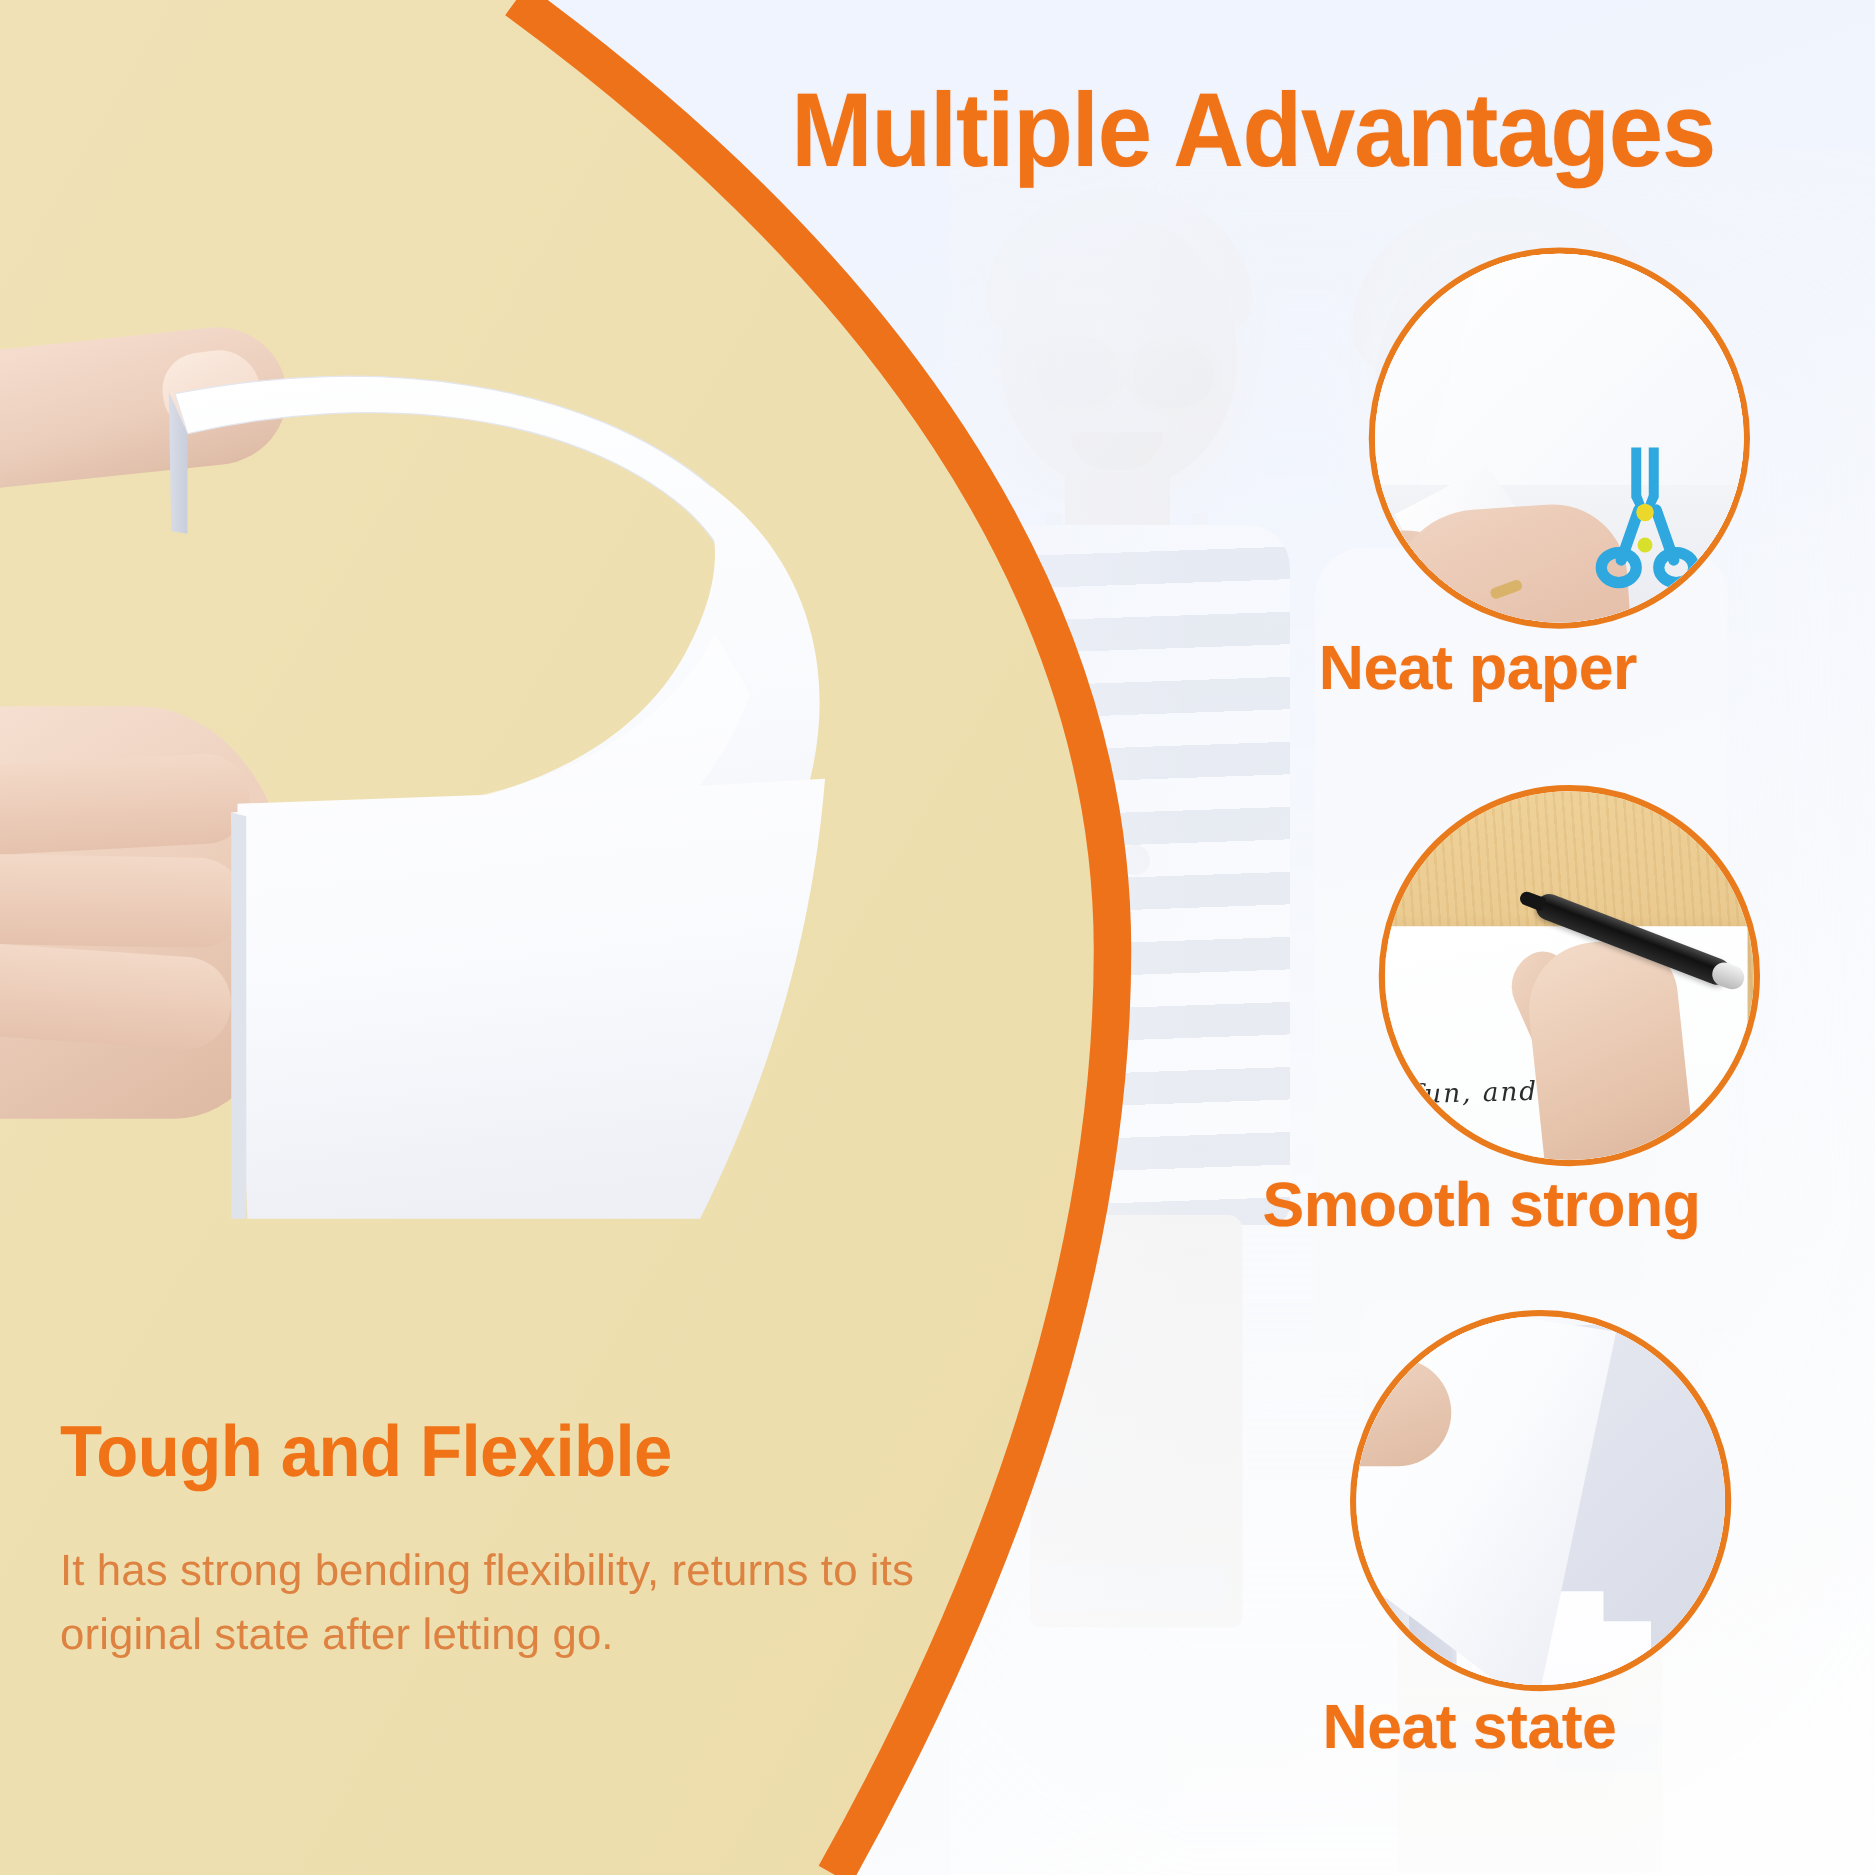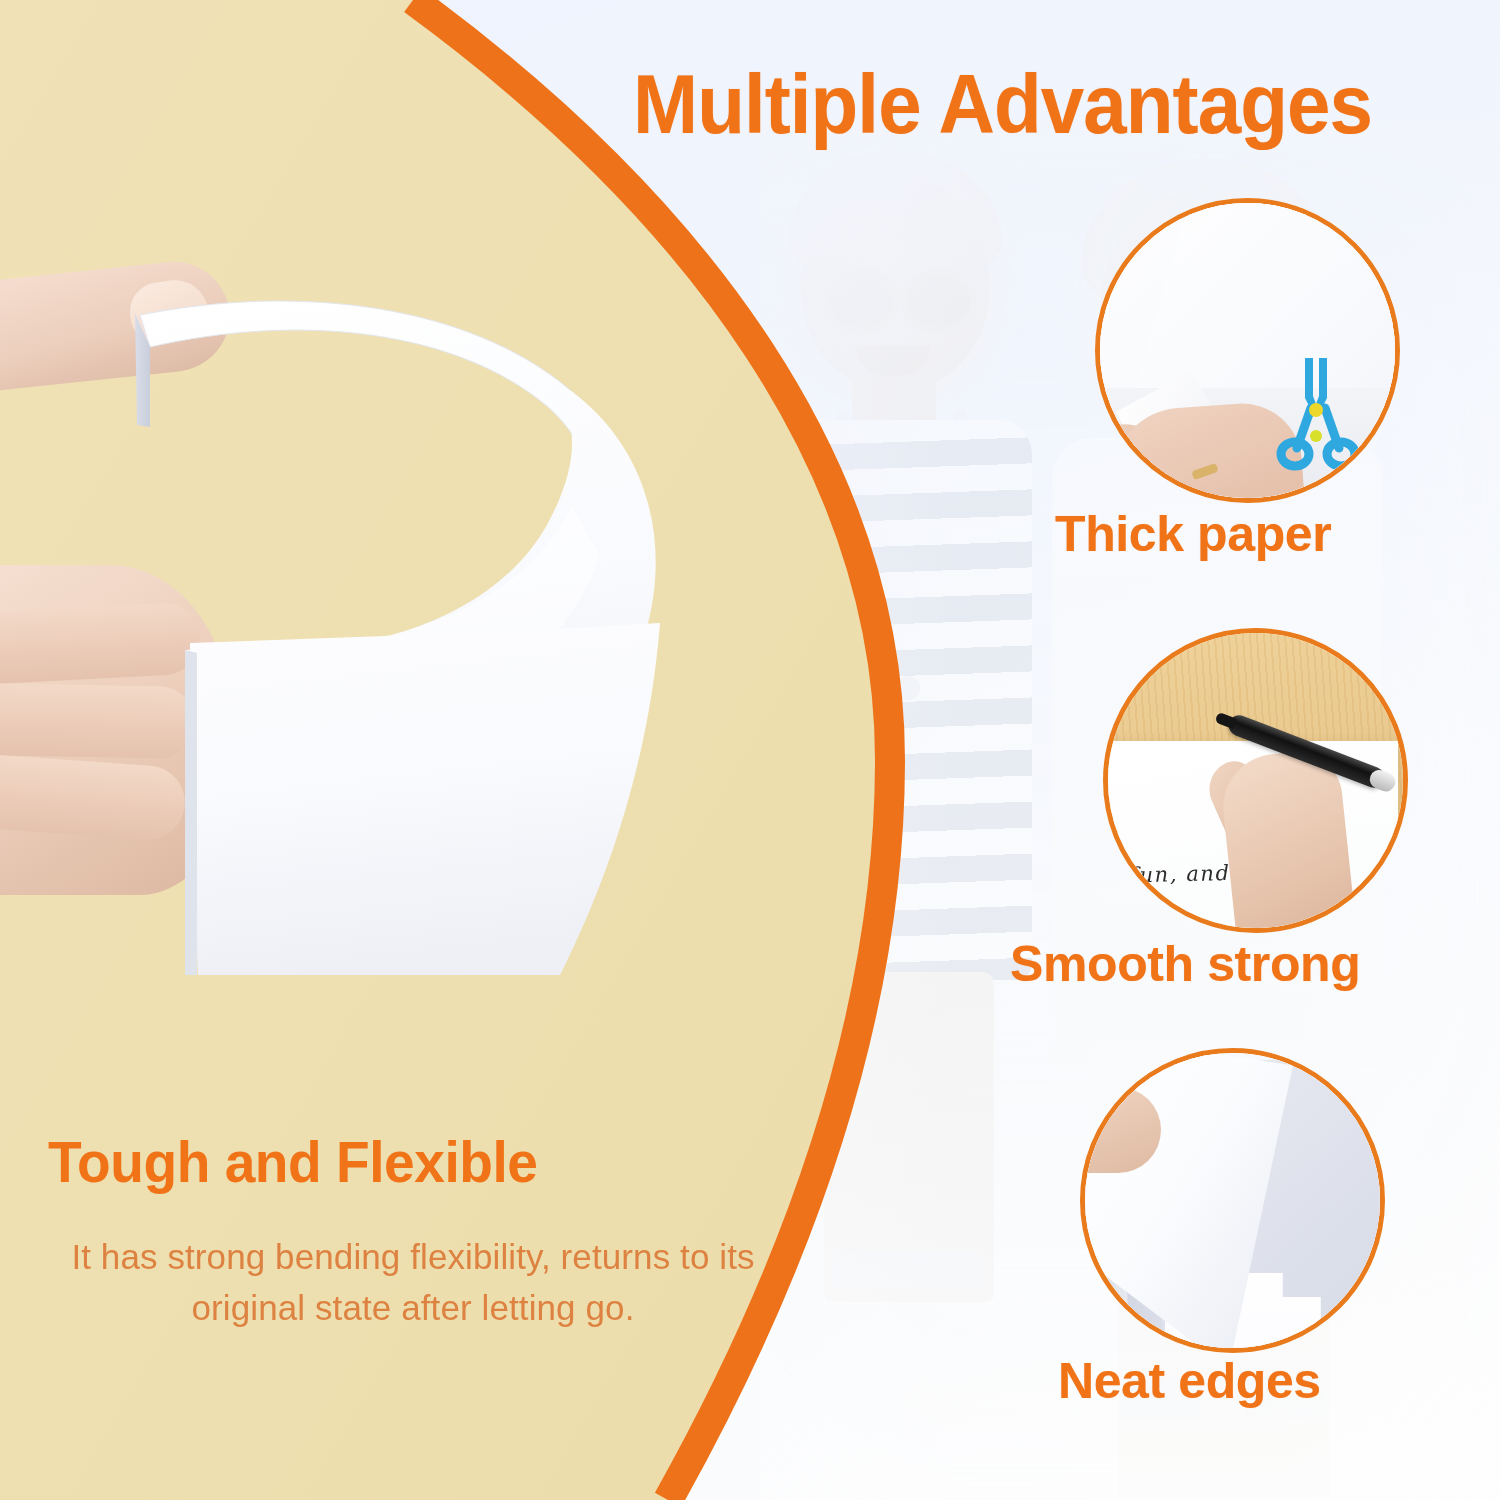--- a/index.html
+++ b/index.html
@@ -7,21 +7,20 @@
     padding: 0;
     background: #ffffff;
   }
   #canvas {
     position: relative;
     width: 1500px;
     height: 1500px;
     overflow: hidden;
     font-family: "Liberation Sans", sans-serif;
     background: #eff4fe;
-    text-align: center;
   }
 
   
   .bg-right {
     position: absolute;
     inset: 0;
     background: linear-gradient(160deg, #eef3fd 0%, #f1f5fe 35%, #f7f9fd 62%, #fdfdfd 100%);
   }
 
   
@@ -496,21 +495,21 @@
       <svg class="scissors" viewBox="0 0 86 120">
         <path d="M30 6 L30 46 L38 62 L44 62 L52 46 L52 6 L44 6 L44 44 L41 52 L38 44 L38 6 Z" fill="#2fa8e0"></path>
         <path d="M36 56 L22 96" stroke="#2fa8e0" stroke-width="9" stroke-linecap="round" fill="none"></path>
         <path d="M50 56 L64 96" stroke="#2fa8e0" stroke-width="9" stroke-linecap="round" fill="none"></path>
         <ellipse cx="20" cy="102" rx="14" ry="12" fill="none" stroke="#2fa8e0" stroke-width="9"></ellipse>
         <ellipse cx="66" cy="102" rx="14" ry="12" fill="none" stroke="#2fa8e0" stroke-width="9"></ellipse>
         <circle cx="41" cy="58" r="7" fill="#ecd82a"></circle>
         <circle cx="41" cy="84" r="6" fill="#d9e02b"></circle>
       </svg>
     </div>
-    <div class="f-label lbl1">Thick paper</div>
+    <div class="f-label lbl1">Neat paper</div>
   </div>
 
   <div class="feature">
     <div class="circle c2">
       <div class="c2-wood"></div>
       <div class="c2-paper">
         <div class="c2-text">I am fun, and</div>
       </div>
       <div class="c2-thumb"></div>
       <div class="c2-hand"></div>
@@ -524,16 +523,16 @@
 
   <div class="feature">
     <div class="circle c3">
       <div class="c3-bg"></div>
       <div class="c3-stack"></div>
       <div class="c3-steps"></div>
       <div class="c3-shadow"></div>
       <div class="c3-lift"></div>
       <div class="c3-finger"></div>
     </div>
-    <div class="f-label lbl3">Neat edges</div>
+    <div class="f-label lbl3">Neat state</div>
   </div>
 
 </div>
 
 </body></html>

